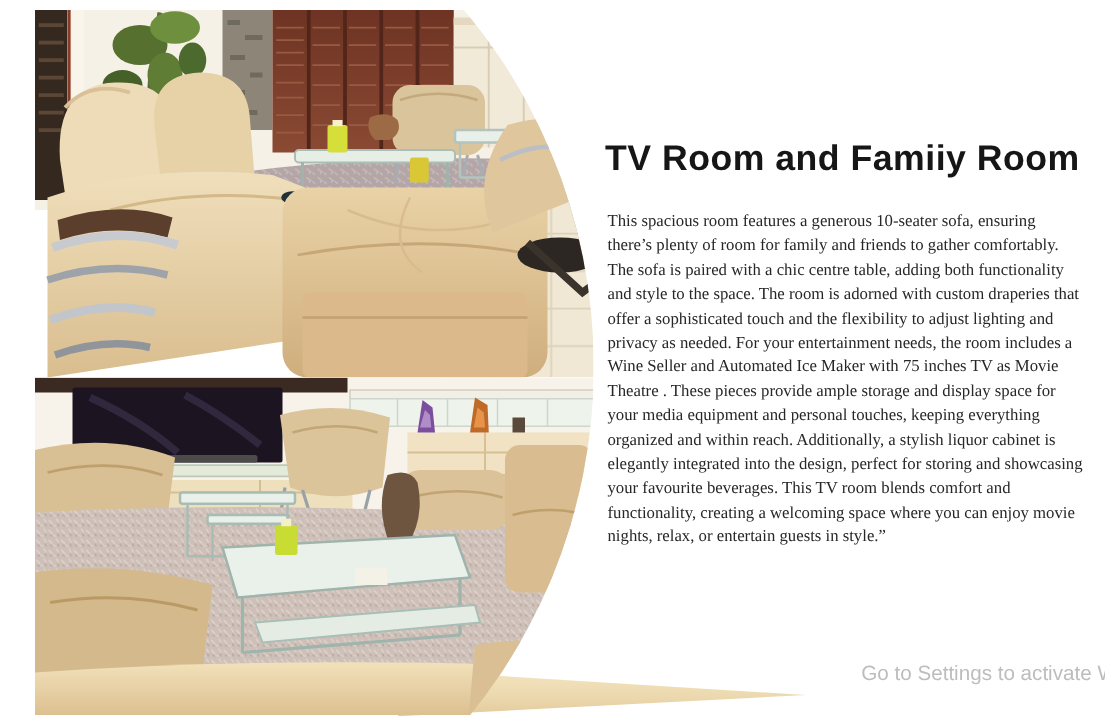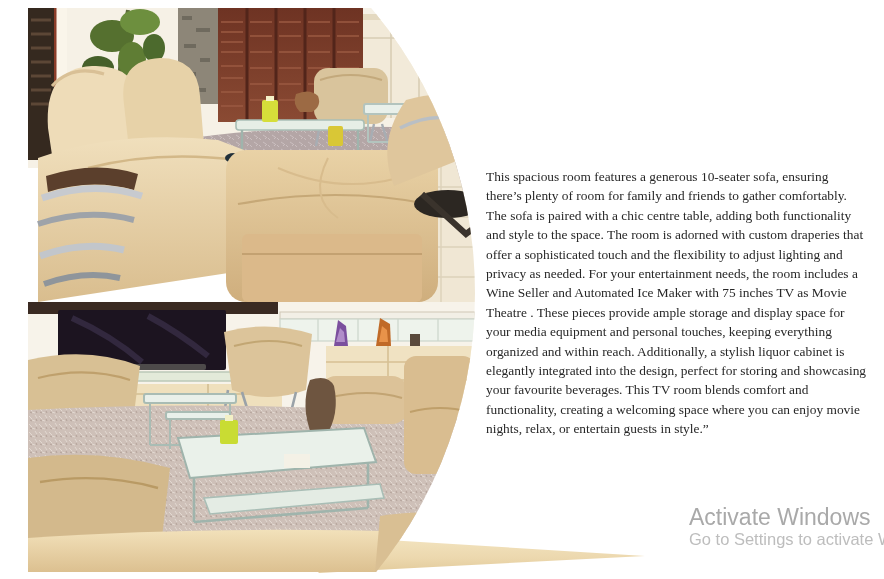--- a/index.html
+++ b/index.html
@@ -257,20 +257,20 @@
         <g>
           <path d="M0 236 Q200 222 447 232 L447 270 L0 270 Z" fill="url(#cream3)"></path>
           <path d="M352 214 q60 -10 95 8 l0 48 l-100 0 z" fill="#d9bf93"></path>
           <ellipse cx="394" cy="240" rx="16" ry="9" fill="#3a3a3a"></ellipse>
           <ellipse cx="394" cy="238" rx="12" ry="6" fill="#6b6b6b"></ellipse>
         </g>
       </svg>
     </div>
   </div>
 
+  <h1 class="doc-title">TV Room and Famiiy Room</h1>
   <div class="doc-body">
     <p>This spacious room features a generous 10-seater sofa, ensuring there’s plenty of room for family and friends to gather comfortably. The sofa is paired with a chic centre table, adding both functionality and style to the space. The room is adorned with custom draperies that offer a sophisticated touch and the flexibility to adjust lighting and privacy as needed. For your entertainment needs, the room includes a Wine Seller and Automated Ice Maker with 75 inches TV as Movie Theatre . These pieces provide ample storage and display space for your media equipment and personal touches, keeping everything organized and within reach. Additionally, a stylish liquor cabinet is elegantly integrated into the design, perfect for storing and showcasing your favourite beverages. This TV room blends comfort and functionality, creating a welcoming space where you can enjoy movie nights, relax, or entertain guests in style.”</p>
   </div>
 
-  <div class="wm1">Activate Windows</div>
   <div class="wm2">Go to Settings to activate Wir</div>
 
 </div>
 
 </body></html>

